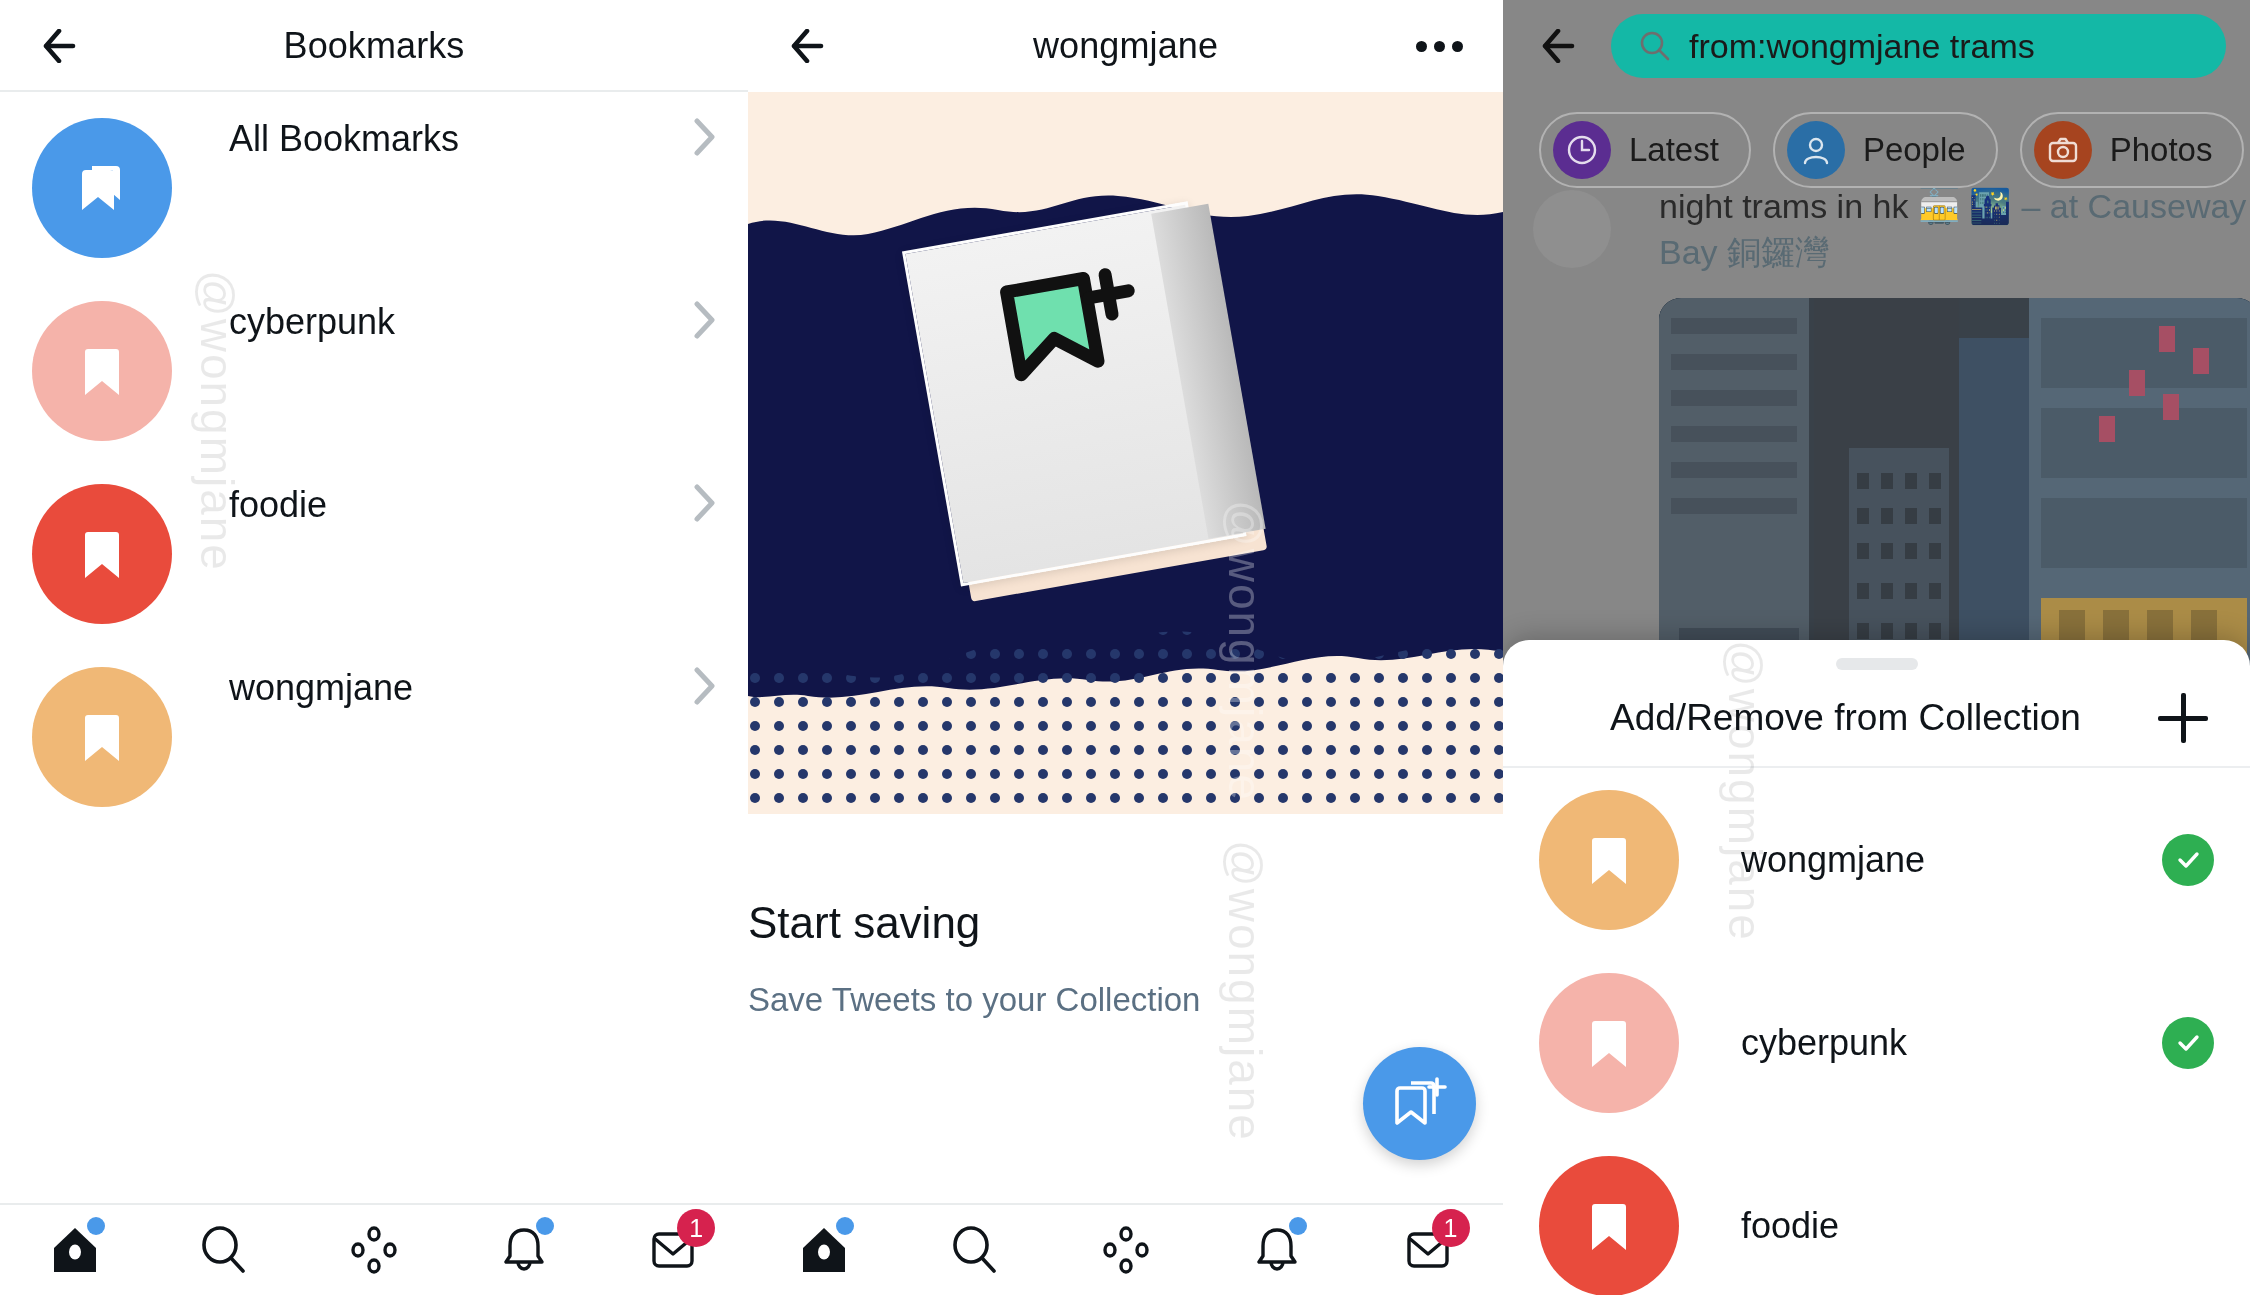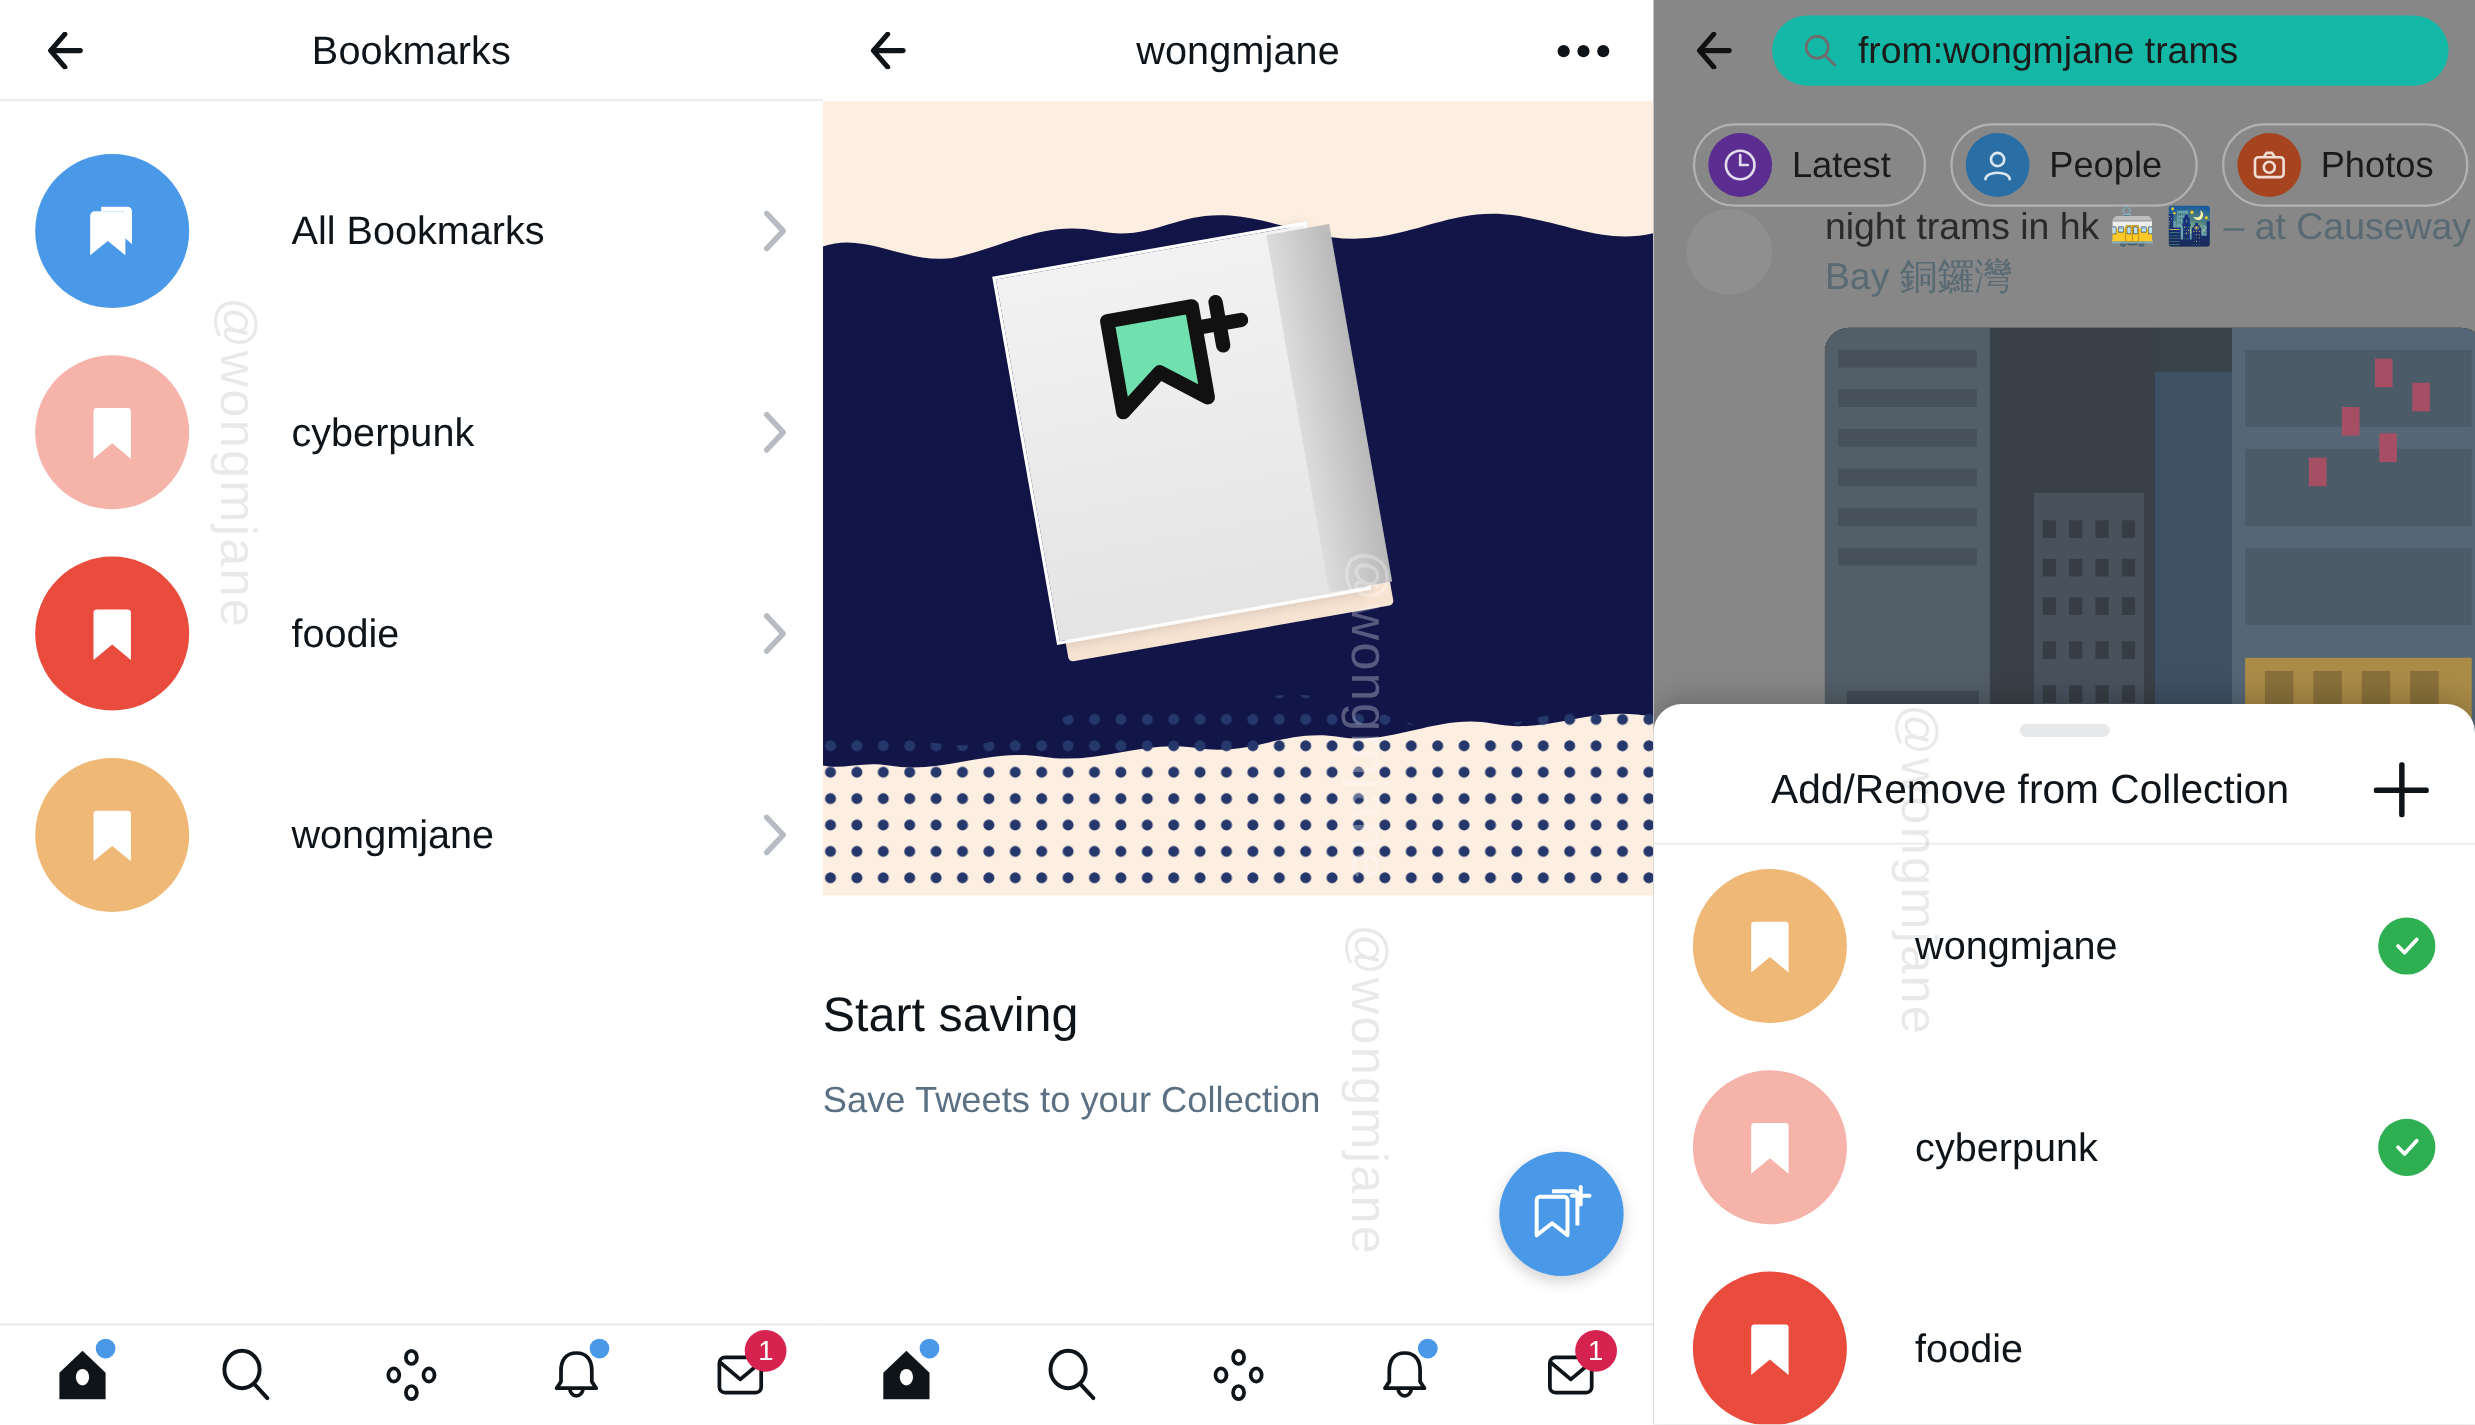--- a/index.html
+++ b/index.html
@@ -31,21 +31,21 @@
   .back-arrow { width: 42px; height: 34px; display: block; }
   .appbar-title {
     flex: 1; text-align: center; font-size: 36px; color: #0f1419; letter-spacing: .1px;
   }
   .dots-btn { width: 72px; height: 72px; display: flex; align-items: center; justify-content: center; gap: 7px; }
   .dots-btn i { width: 11px; height: 11px; border-radius: 50%; background: #0f1419; display: block; }
 
   
   .coll-list { padding-top: 26px; }
   .coll-row {
-    display: flex; align-items: center; height: 183px; padding: 0 32px 0 32px; gap: 36px;
+    display: flex; align-items: flex-start; height: 183px; padding: 0 32px 0 32px;
   }
   .coll-av {
     width: 140px; height: 140px; border-radius: 50%; flex: none;
     display: flex; align-items: center; justify-content: center;
   }
   .coll-av svg { width: 64px; height: 64px; }
   .coll-name { flex: 1; margin-left: 57px; font-size: 36px; color: #0f1419; }
   .chev { width: 22px; height: 38px; flex: none; }
 
   

